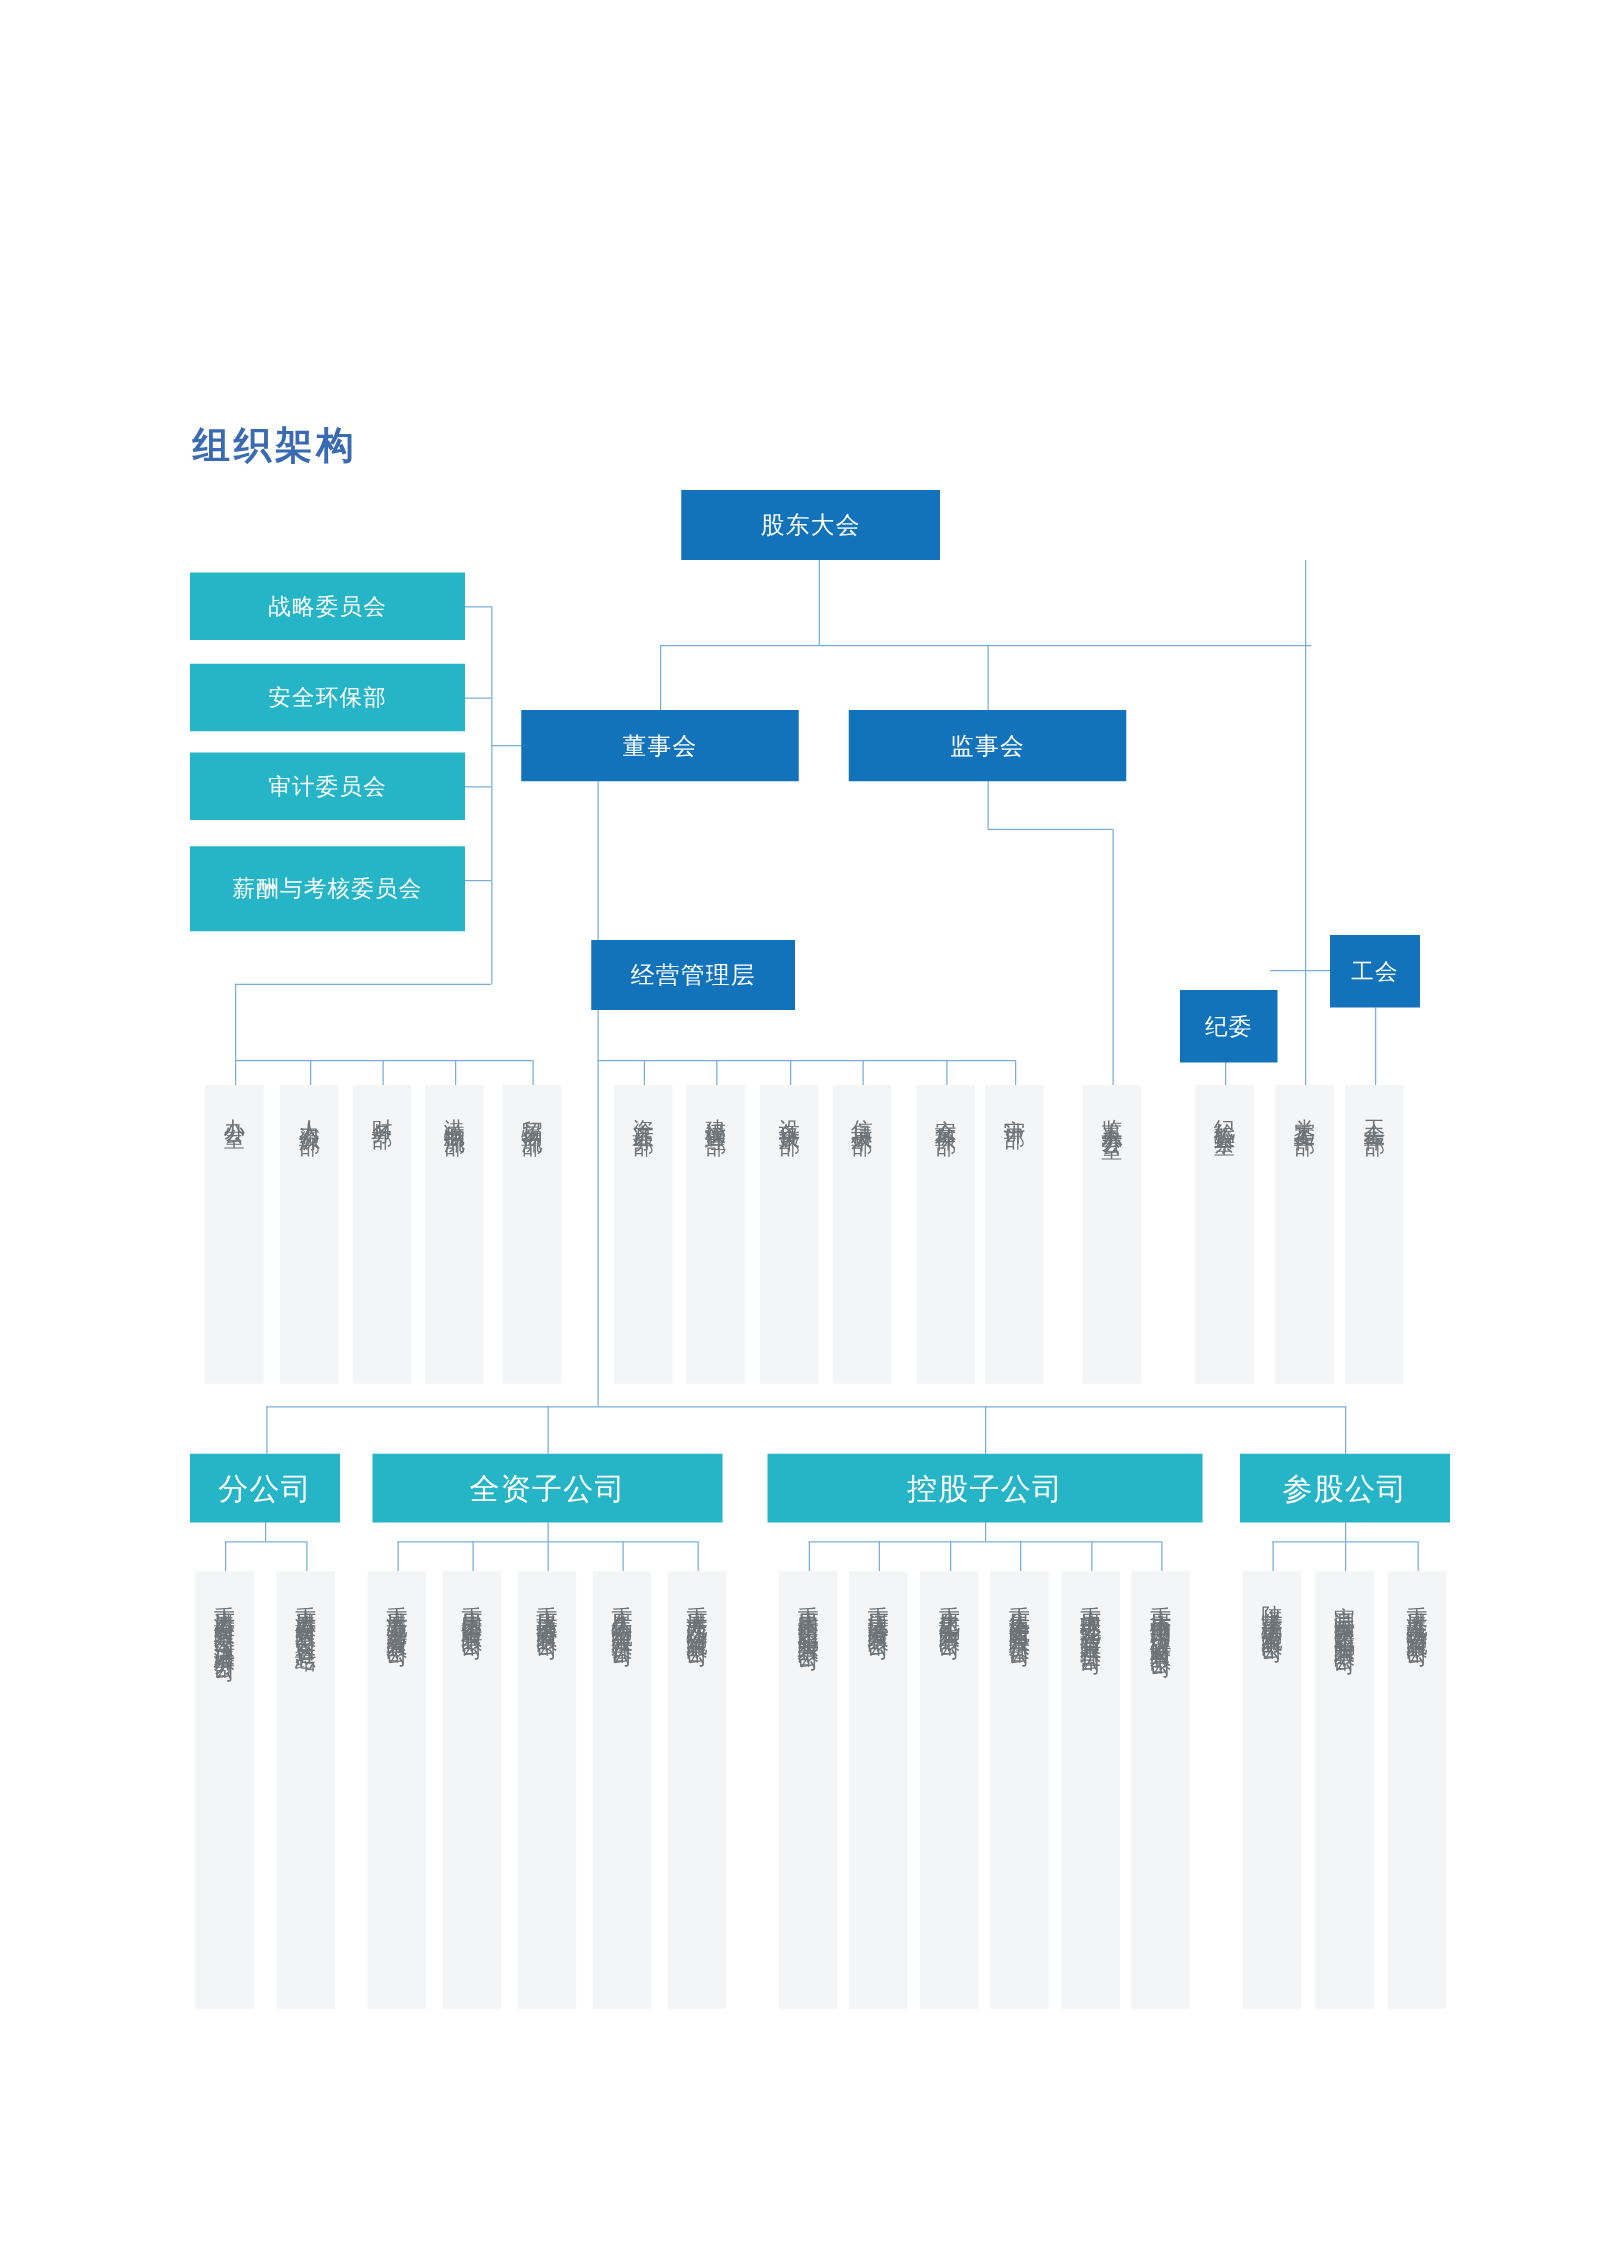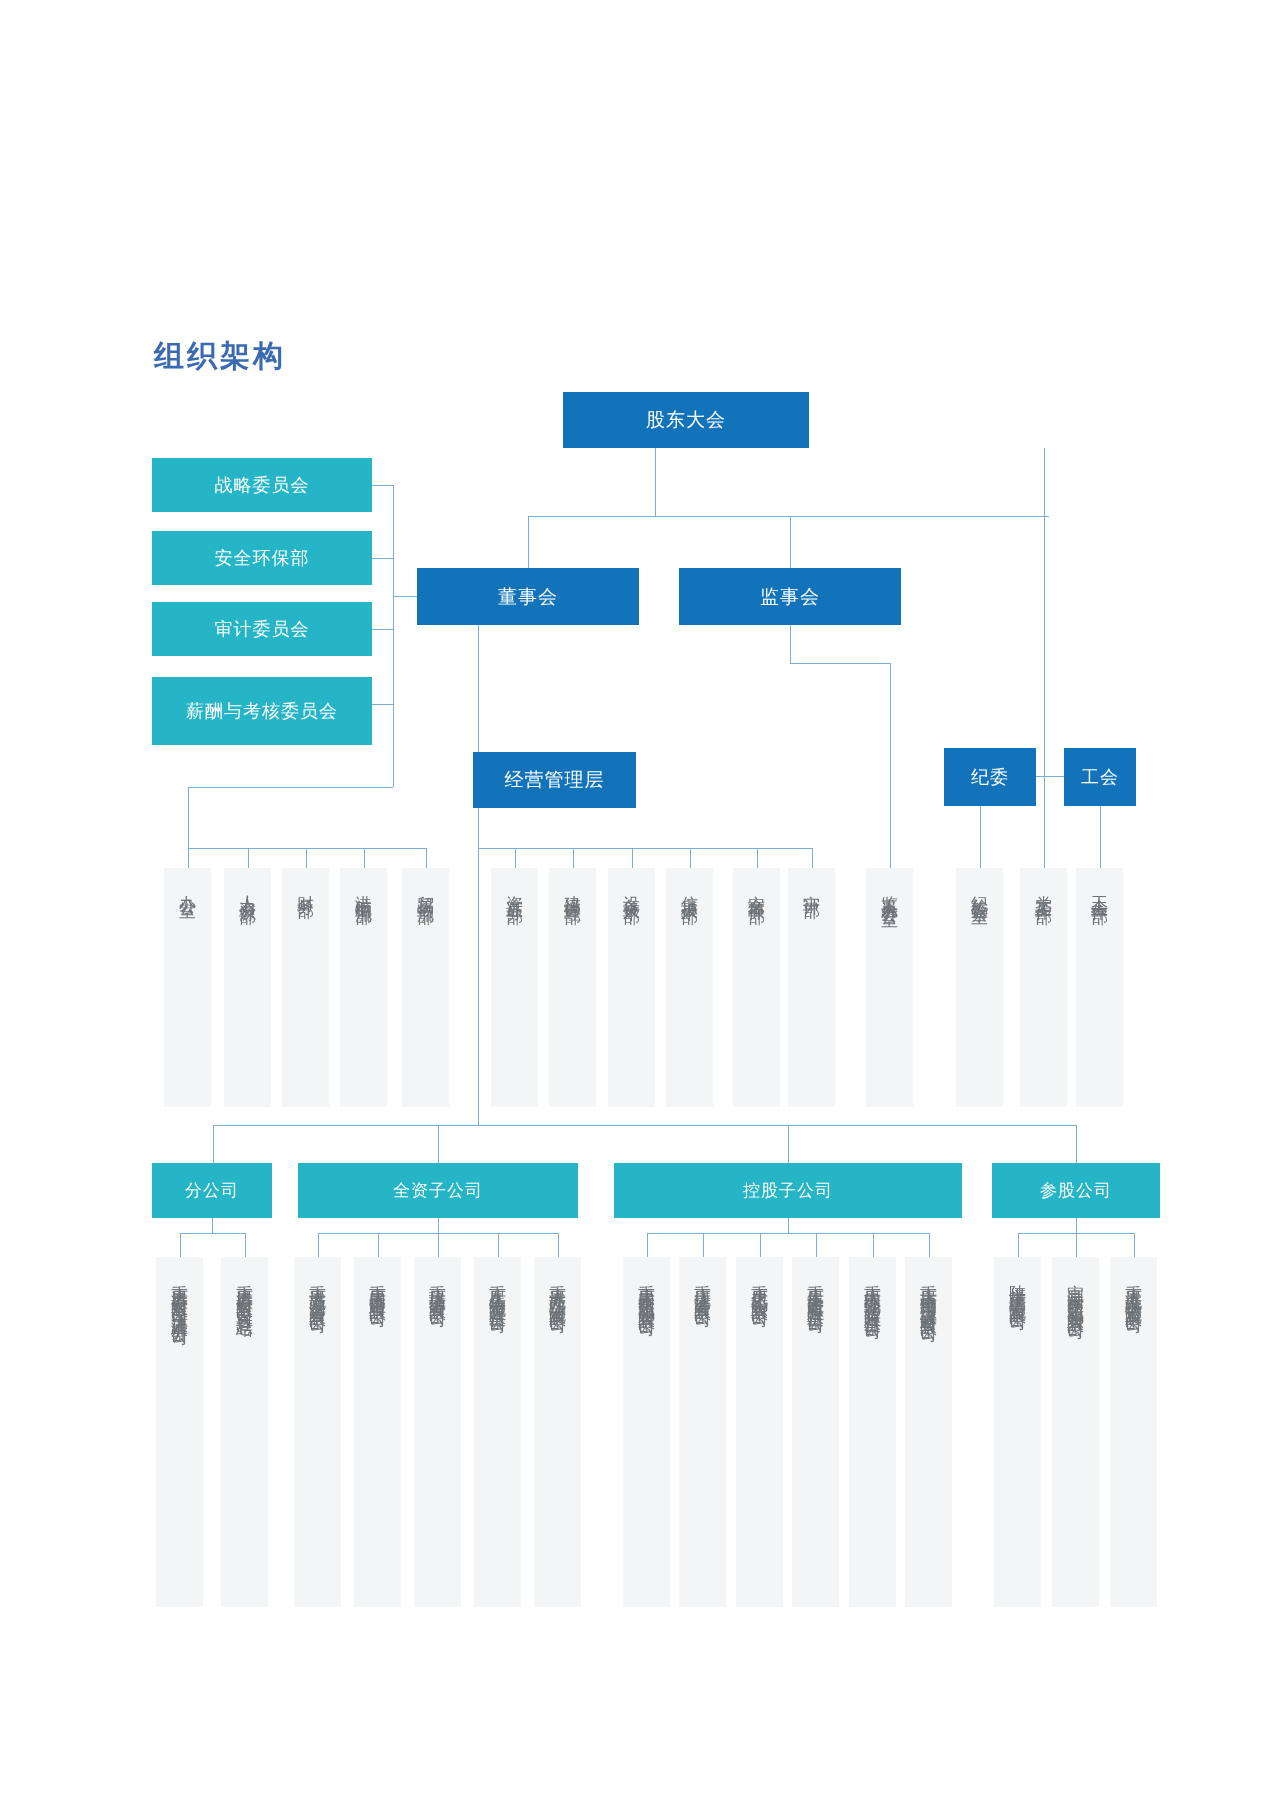--- a/index.html
+++ b/index.html
@@ -18,21 +18,21 @@
   .bx{
     position:absolute;
     background:#1273ba;
     color:#ffffff;
     display:flex;align-items:center;justify-content:center;
     font-size:19px;
     letter-spacing:1px;
     z-index:2;
   }
   .bx.teal{background:#26b5c6;font-size:18px;}
-  .bx.cat{background:#26b5c6;font-size:17px;}
+  .bx.cat{background:#26b5c6;font-size:24px;}
   .bx.small{font-size:18px;}
   .col{
     position:absolute;
     background:#f3f5f6;
     width:47px;height:239px;
     display:flex;justify-content:center;align-items:flex-start;
     z-index:2;
   }
   .col.tall{height:350px;}
   .vtext{
@@ -116,21 +116,21 @@
   <div class="ln" style="left:760px;top:1233px;height:24px"></div>
   <div class="ln" style="left:816px;top:1233px;height:24px"></div>
   <div class="ln" style="left:873px;top:1233px;height:24px"></div>
   <div class="ln" style="left:929px;top:1233px;height:24px"></div>
   <div class="ln" style="left:1076px;top:1218px;height:15px"></div>
   <div class="ln" style="left:1018px;top:1233px;width:116px"></div>
   <div class="ln" style="left:1018px;top:1233px;height:24px"></div>
   <div class="ln" style="left:1076px;top:1233px;height:24px"></div>
   <div class="ln" style="left:1134px;top:1233px;height:24px"></div>
 
-  <div class="bx" style="left:563px;top:392px;width:246px;height:56px">
+  <div class="bx" style="left:545px;top:392px;width:207px;height:56px">
       <span>股东大会</span>
     </div>
 
   <div class="bx teal" style="left:152px;top:458px;width:220px;height:54px">
       <span>战略委员会</span>
     </div>
   <div class="bx teal" style="left:152px;top:531px;width:220px;height:54px">
       <span>安全环保部</span>
     </div>
   <div class="bx teal" style="left:152px;top:602px;width:220px;height:54px">
@@ -143,21 +143,21 @@
   <div class="bx" style="left:417px;top:568px;width:222px;height:57px">
       <span>董事会</span>
     </div>
   <div class="bx" style="left:679px;top:568px;width:222px;height:57px">
       <span>监事会</span>
     </div>
 
   <div class="bx" style="left:473px;top:752px;width:163px;height:56px">
       <span>经营管理层</span>
     </div>
-  <div class="bx small" style="left:944px;top:748px;width:92px;height:58px">
+  <div class="bx small" style="left:944px;top:792px;width:78px;height:58px">
       <span>纪委</span>
     </div>
   <div class="bx small" style="left:1064px;top:748px;width:72px;height:58px">
       <span>工会</span>
     </div>
 
   <div class="col" style="left:164px;top:868px">
       <div class="vtext">办公室</div>
     </div>
   <div class="col" style="left:224px;top:868px">

